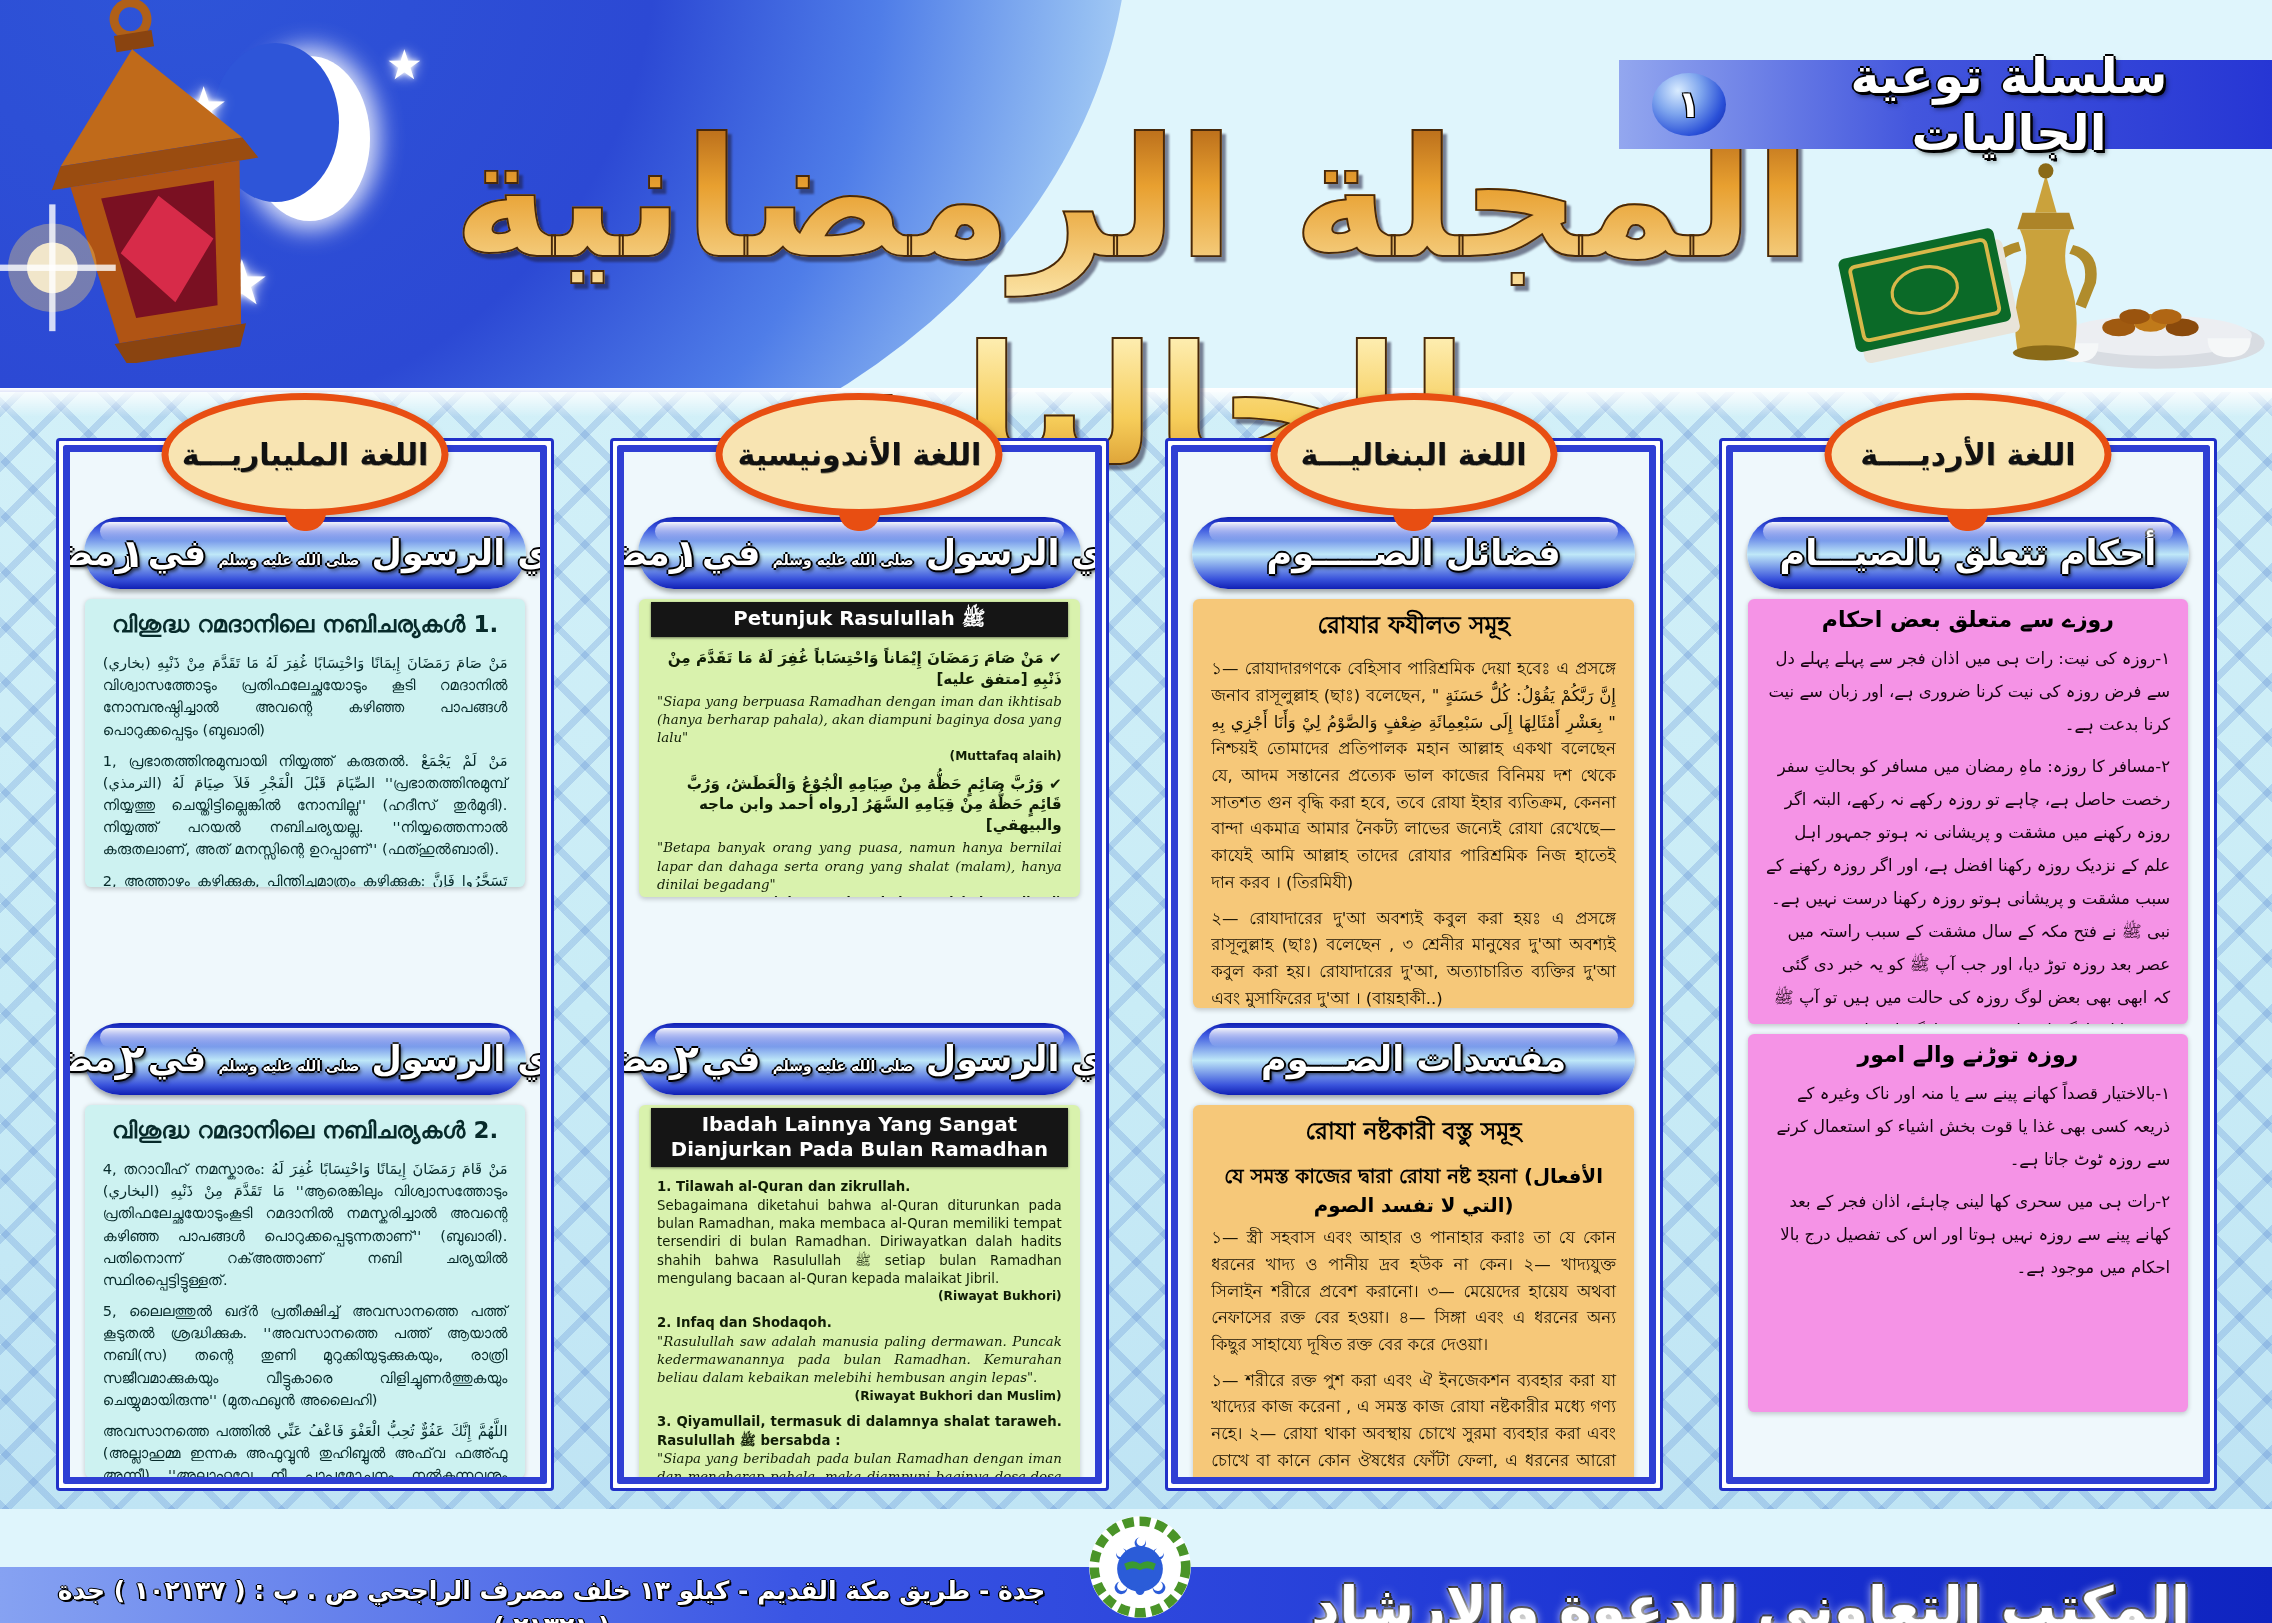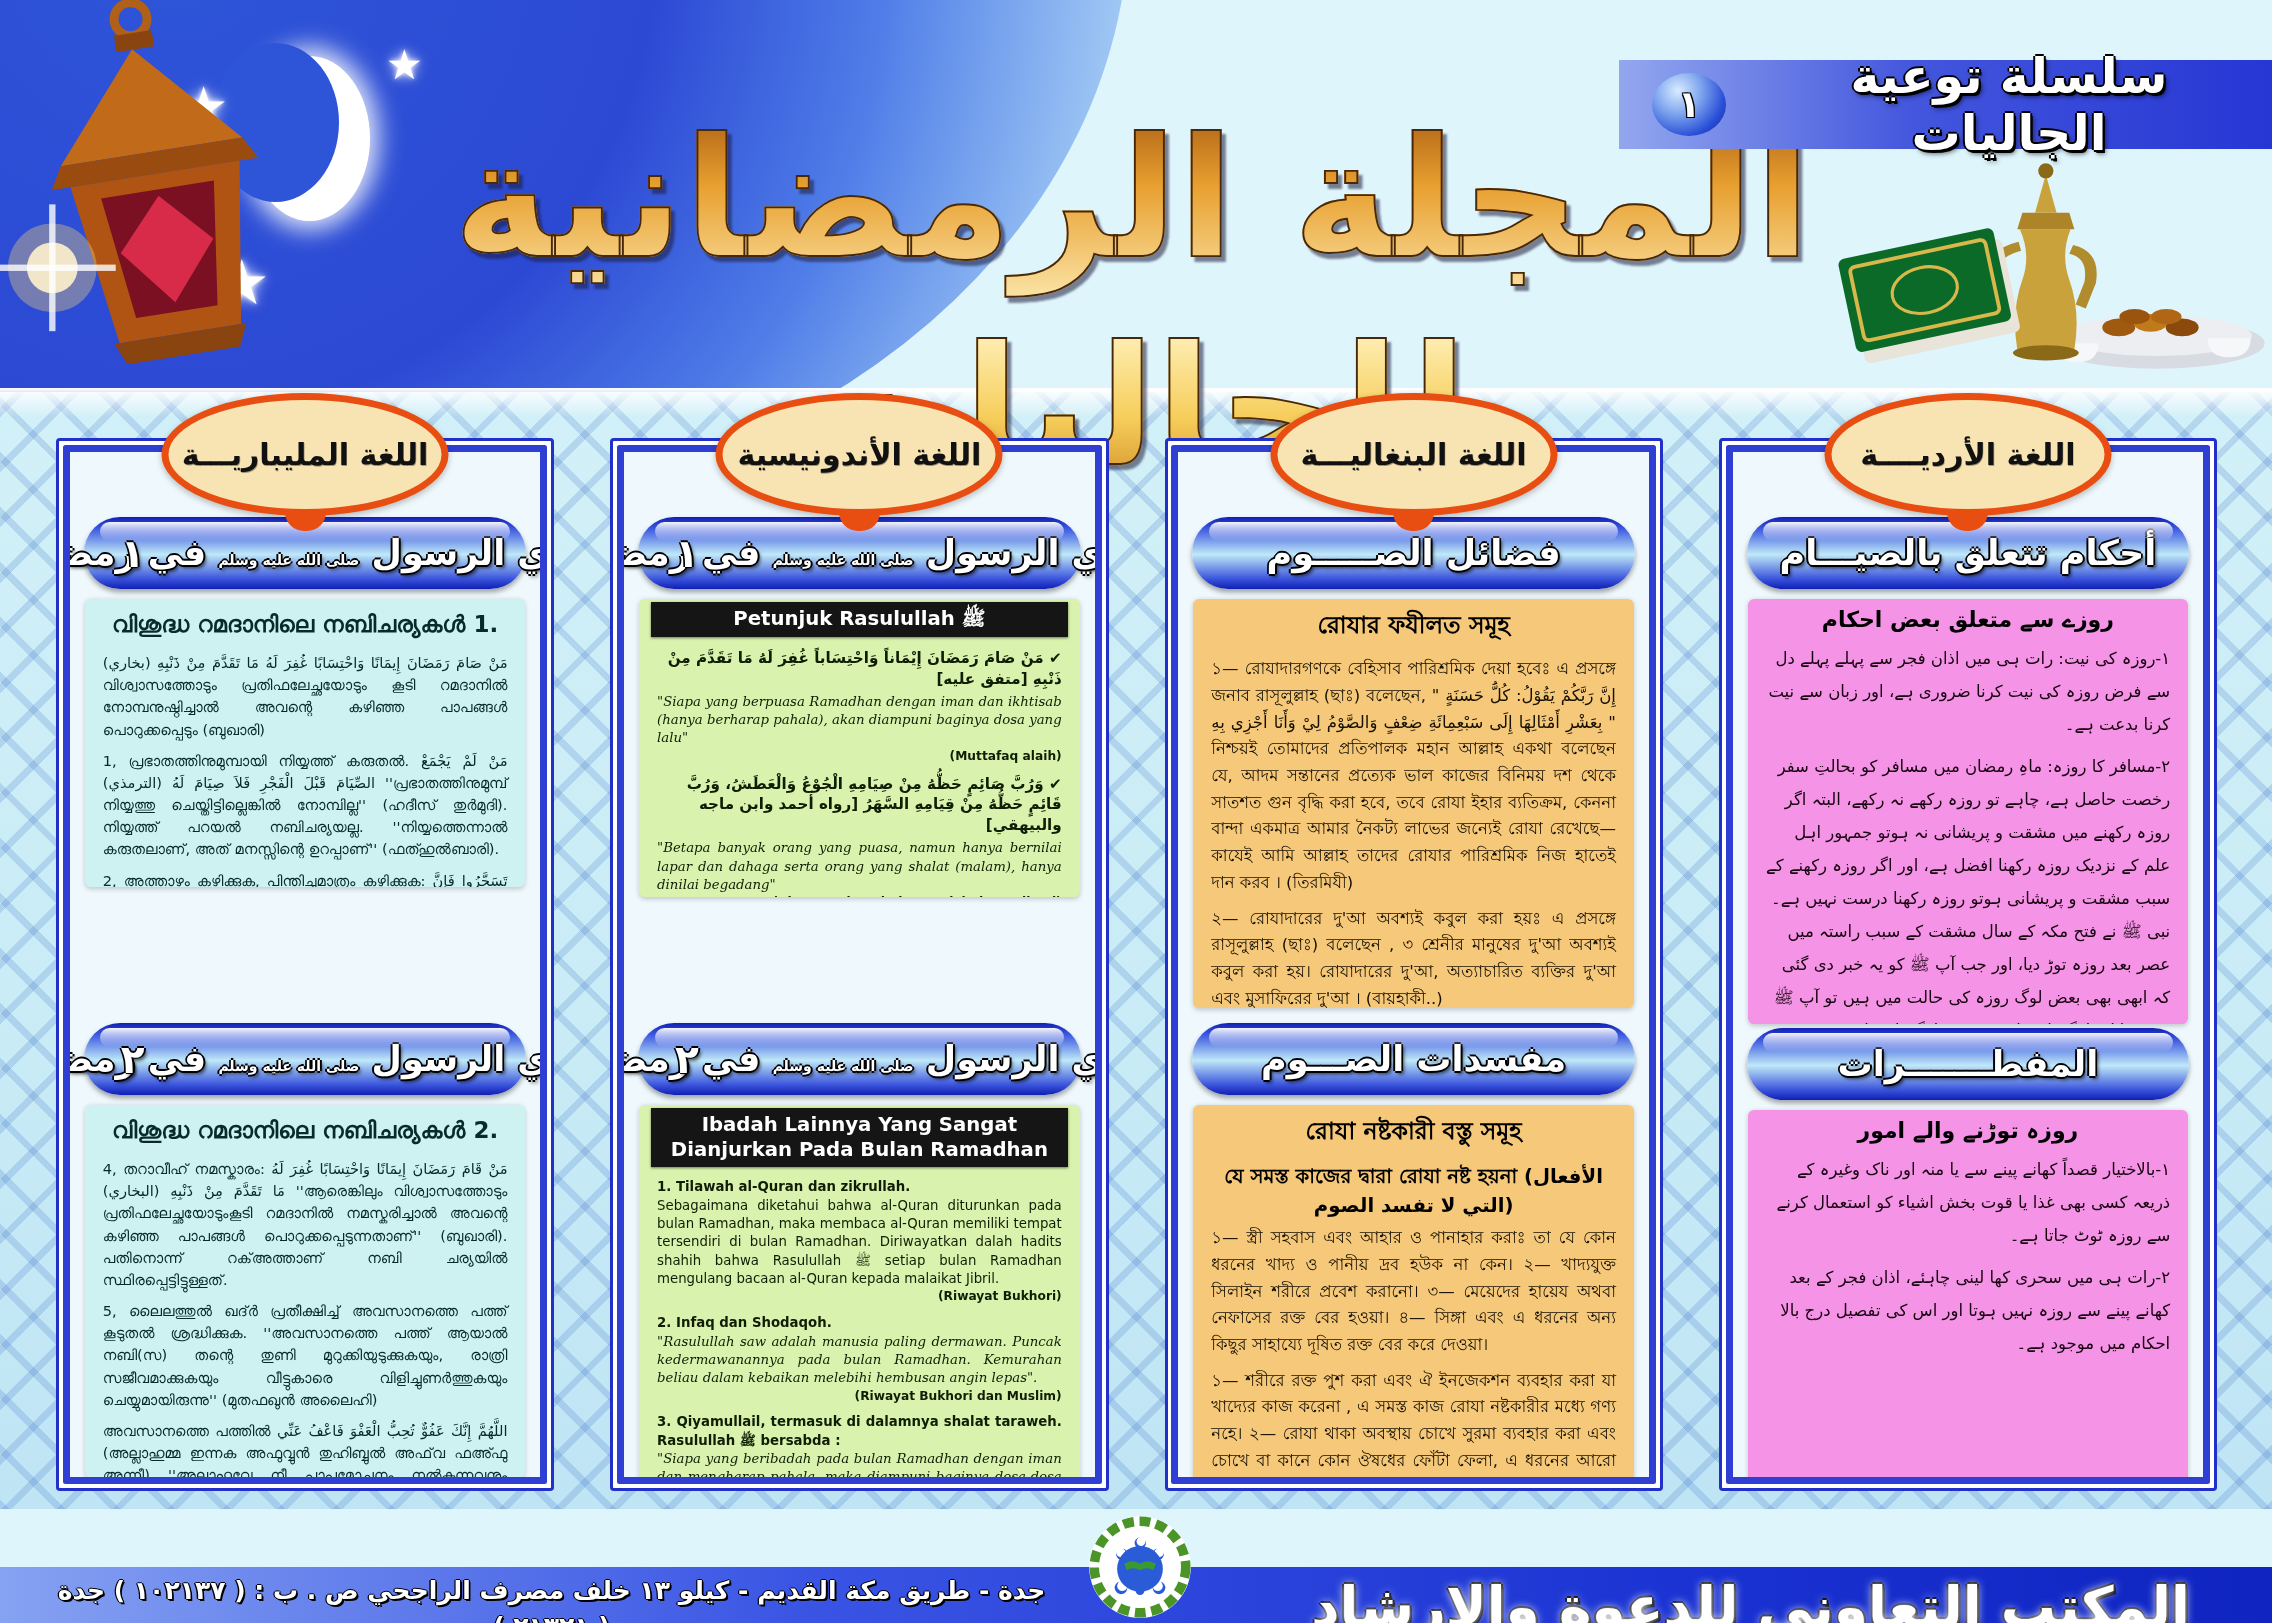--- a/index.html
+++ b/index.html
@@ -341,28 +341,20 @@
             
             <span></span>
           </span>
         </div>
         <div class="panel panel-a p-pink">
           <div class="panel-title">روزے سے متعلق بعض احکام</div>
           <div>
               <p>۱-روزہ کی نیت: رات ہی میں اذان فجر سے پہلے پہلے دل سے فرض روزہ کی نیت کرنا ضروری ہے، اور زبان سے نیت کرنا بدعت ہے۔</p>
               <p>۲-مسافر کا روزہ: ماہِ رمضان میں مسافر کو بحالتِ سفر رخصت حاصل ہے، چاہے تو روزہ رکھے نہ رکھے، البتہ اگر روزہ رکھنے میں مشقت و پریشانی نہ ہوتو جمہور اہل علم کے نزدیک روزہ رکھنا افضل ہے، اور اگر روزہ رکھنے کے سبب مشقت و پریشانی ہوتو روزہ رکھنا درست نہیں ہے۔ نبی ﷺ نے فتح مکہ کے سال مشقت کے سبب راستہ میں عصر بعد روزہ توڑ دیا، اور جب آپ ﷺ کو یہ خبر دی گئی کہ ابھی بھی بعض لوگ روزہ کی حالت میں ہیں تو آپ ﷺ نے فرمایا: ''لوگ نافرمان ہیں، وہ لوگ نافرمان ہیں''۔ مسلم (فتح الباری اور شرح نووی)</p>
             </div>
-        </div>
-        <div class="hbar bar2">
-
-          <span class="bar-text">
-            <span>المفطـــــــرات</span>
-            
-            <span></span>
-          </span>
         </div>
         <div class="panel panel-b p-pink">
           <div class="panel-title">روزہ توڑنے والے امور</div>
           <div>
               <p>۱-بالاختیار قصداً کھانے پینے سے یا منہ اور ناک وغیرہ کے ذریعہ کسی بھی غذا یا قوت بخش اشیاء کو استعمال کرنے سے روزہ ٹوٹ جاتا ہے۔</p>
               <p>۲-رات ہی میں سحری کھا لینی چاہئے، اذان فجر کے بعد کھانے پینے سے روزہ نہیں ہوتا اور اس کی تفصیل درج بالا احکام میں موجود ہے۔</p>
             </div>
         </div>
       </div>
     </div>

